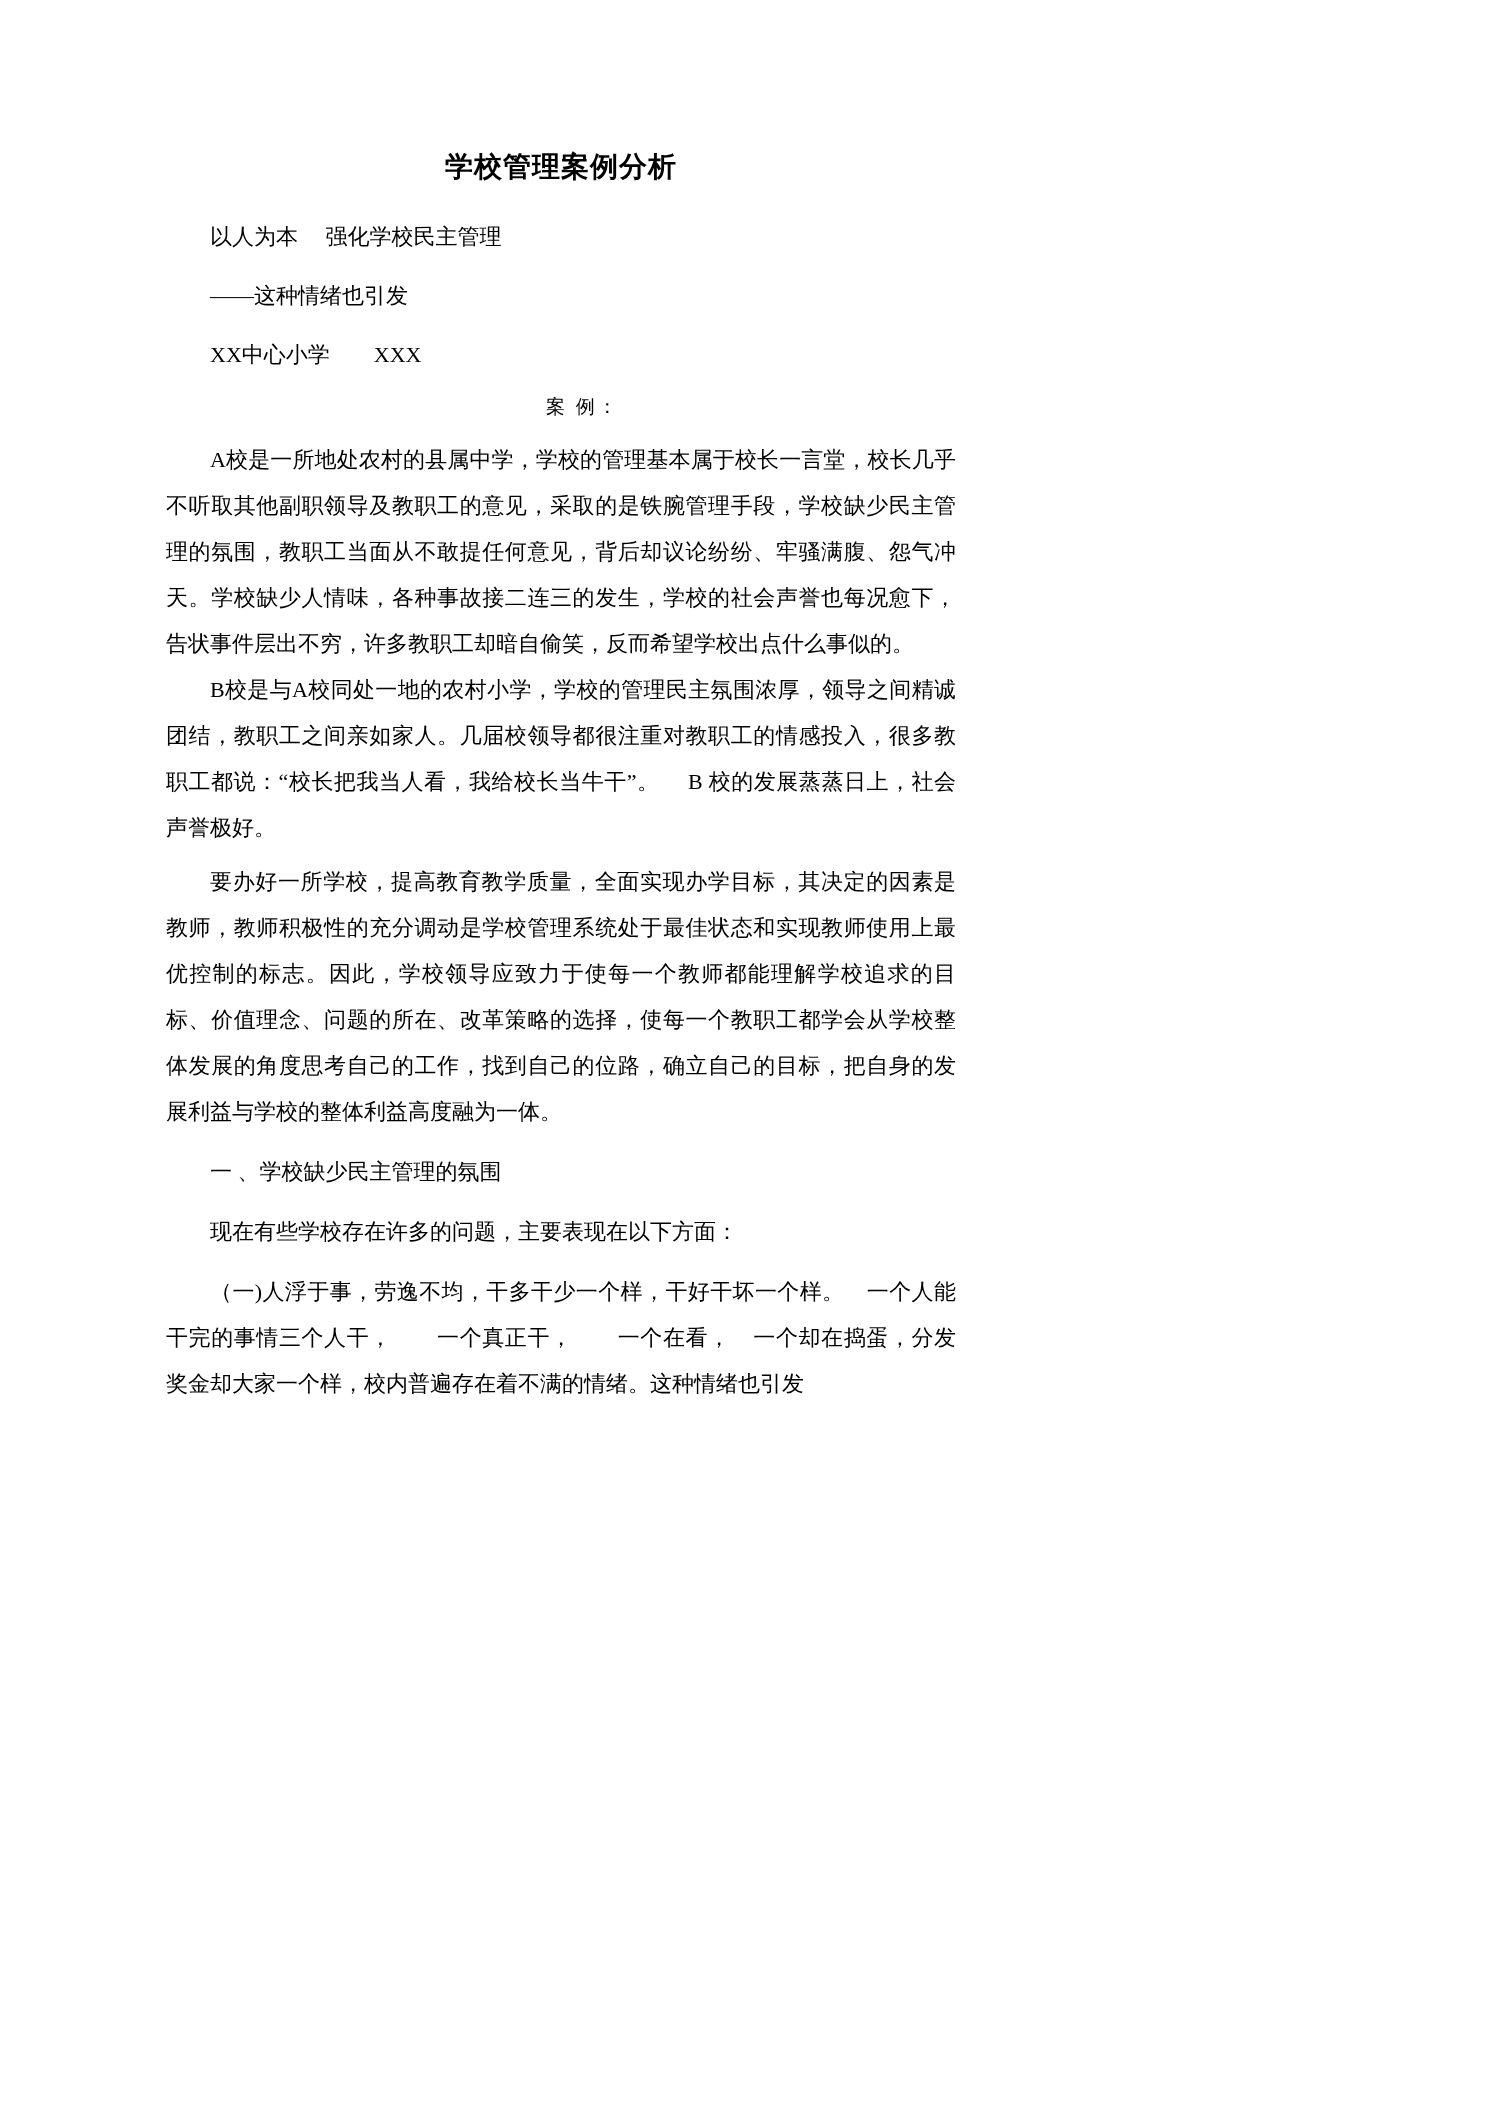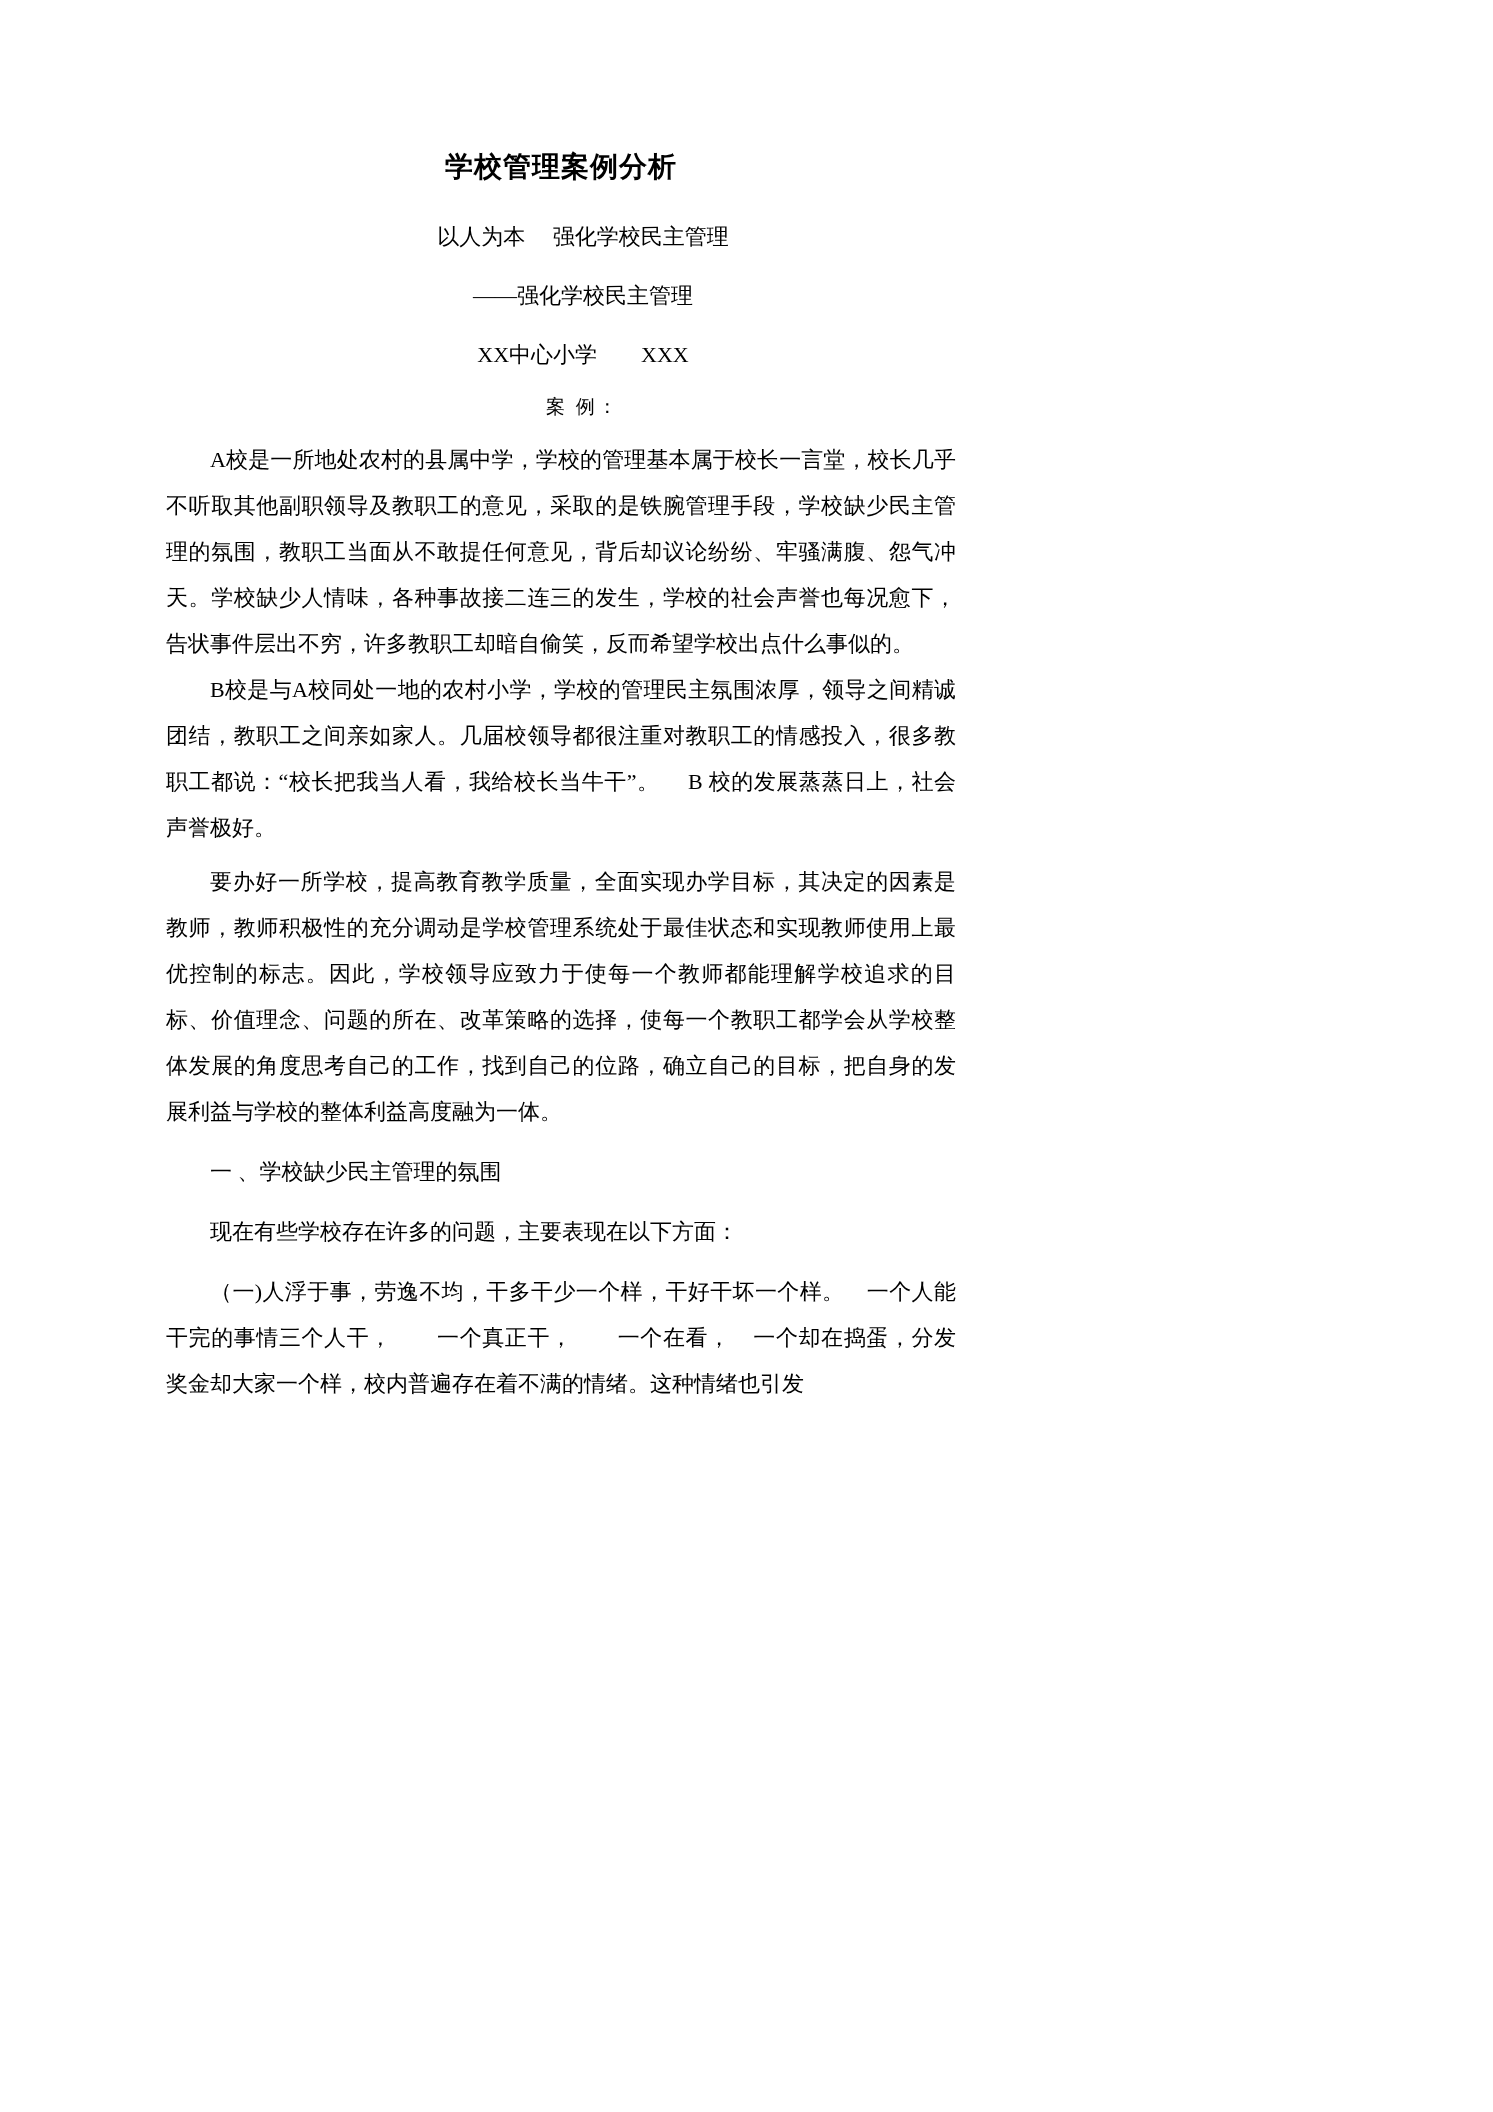--- a/index.html
+++ b/index.html
@@ -29,21 +29,20 @@
       line-height: 42px;
       margin-bottom: 26px;
       letter-spacing: 1px;
     }
     .intro-line {
       font-size: 22px;
       line-height: 46px;
       text-indent: 2em;
       margin-bottom: 13px;
       white-space: pre-wrap;
-      text-align: center;
     }
     .case-label {
       font-size: 19px;
       line-height: 32px;
       text-indent: 2.3em;
       letter-spacing: 3px;
       margin: 8px 0 14px 0;
       white-space: pre-wrap;
       text-align: center;
     }
@@ -67,21 +66,21 @@
 </head>
 <body>
 
 <div class="page">
   <div class="content">
 
     <h1 class="doc-title">学校管理案例分析</h1>
 
     <p class="intro-line">以人为本　 强化学校民主管理</p>
 
-    <p class="intro-line">——强化学校民主管理</p>
+    <p class="intro-line">——这种情绪也引发</p>
 
     <p class="intro-line">XX中心小学　　XXX</p>
 
     <p class="case-label">案 例：</p>
 
     <p class="para">A校是一所地处农村的县属中学，学校的管理基本属于校长一言堂，校长几乎不听取其他副职领导及教职工的意见，采取的是铁腕管理手段，学校缺少民主管理的氛围，教职工当面从不敢提任何意见，背后却议论纷纷、牢骚满腹、怨气冲天。学校缺少人情味，各种事故接二连三的发生，学校的社会声誉也每况愈下，告状事件层出不穷，许多教职工却暗自偷笑，反而希望学校出点什么事似的。</p>
 
     <p class="para">B校是与A校同处一地的农村小学，学校的管理民主氛围浓厚，领导之间精诚团结，教职工之间亲如家人。几届校领导都很注重对教职工的情感投入，很多教职工都说：“校长把我当人看，我给校长当牛干”。　 B 校的发展蒸蒸日上，社会声誉极好。</p>
 
     <p class="para gap-top">要办好一所学校，提高教育教学质量，全面实现办学目标，其决定的因素是教师，教师积极性的充分调动是学校管理系统处于最佳状态和实现教师使用上最优控制的标志。因此，学校领导应致力于使每一个教师都能理解学校追求的目标、价值理念、问题的所在、改革策略的选择，使每一个教职工都学会从学校整体发展的角度思考自己的工作，找到自己的位路，确立自己的目标，把自身的发展利益与学校的整体利益高度融为一体。</p>

